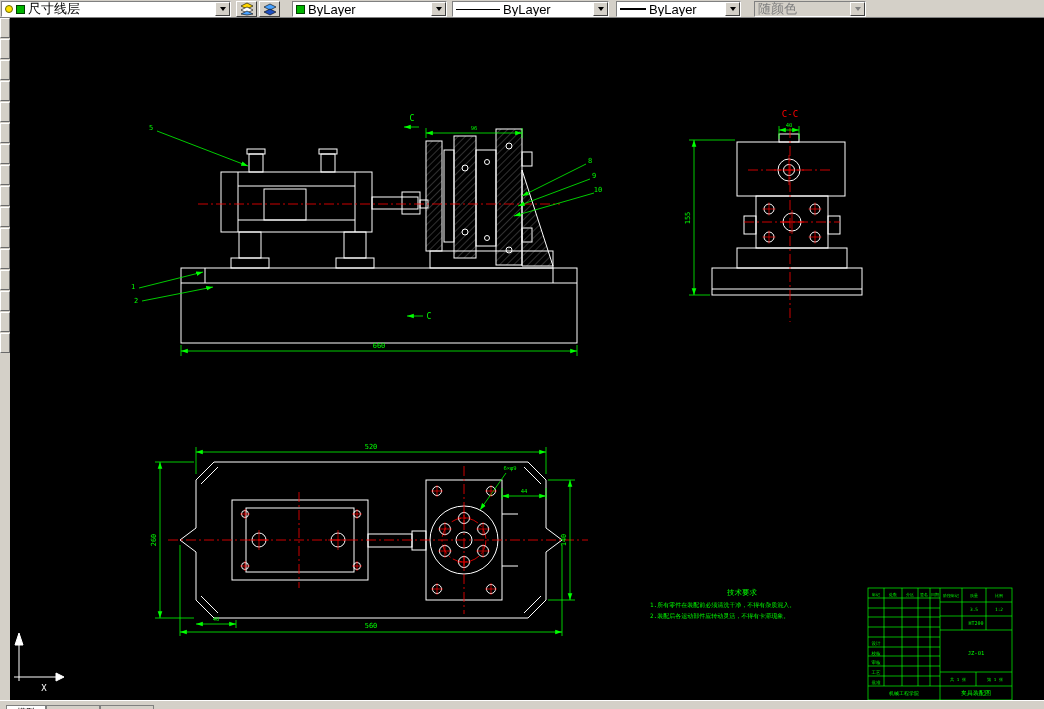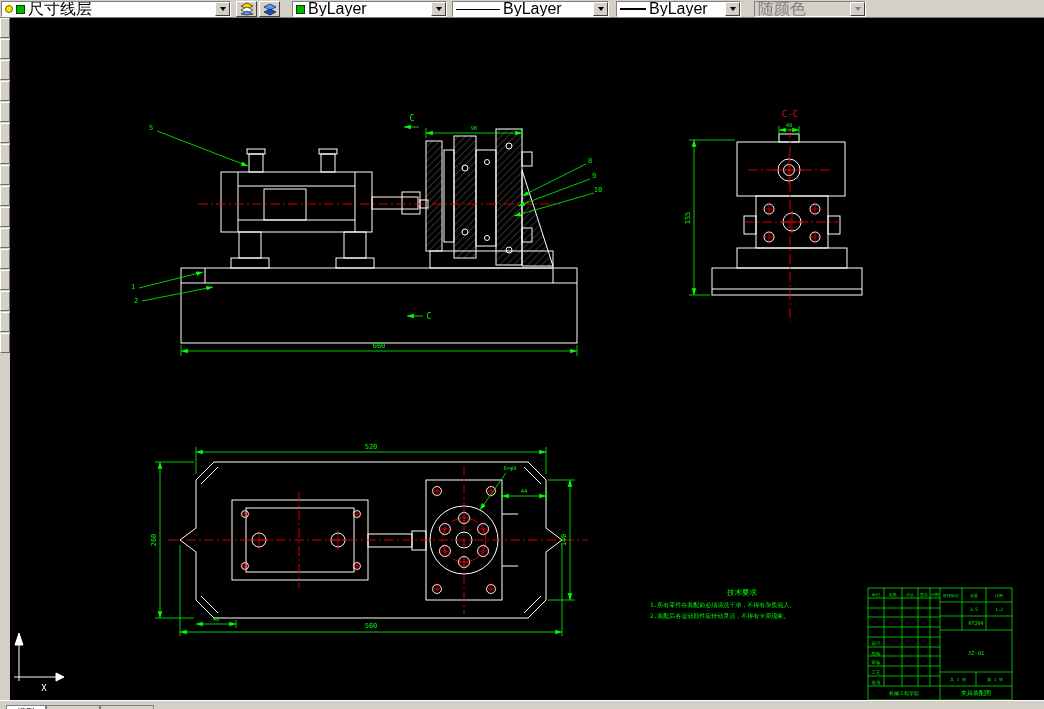--- a/index.html
+++ b/index.html
@@ -4,21 +4,21 @@
 <style>
   html,body{margin:0;padding:0;background:#000;}
   *{box-sizing:border-box;user-select:none;}
   .screen{position:relative;width:1044px;height:709px;overflow:hidden;background:#000;
           font-family:"Liberation Sans",sans-serif;}
   
   .toolbar{position:absolute;left:0;top:0;width:1044px;height:18px;background:#d4d0c8;
            border-bottom:1px solid #808080;}
   .combo{position:absolute;top:1px;height:16px;display:flex;align-items:center;gap:3px;
          background:#fff;border:1px solid;border-color:#808080 #fff #fff #808080;
-         font-size:16px;color:#000;padding-left:3px;overflow:hidden;}
+         font-size:13px;color:#000;padding-left:3px;overflow:hidden;}
   .combo .ctext{white-space:nowrap;}
   .combo-btn{margin-left:auto;width:15px;height:14px;background:#d4d0c8;
              border:1px solid;border-color:#fff #404040 #404040 #fff;
              display:flex;align-items:center;justify-content:center;flex:0 0 15px;}
   .combo-btn::after{content:"";border-left:3px solid transparent;border-right:3px solid transparent;
              border-top:4px solid #000;}
   .combo.disabled{background:#d4d0c8;color:#808080;}
   .combo.disabled .combo-btn::after{border-top-color:#808080;}
   .sw{width:9px;height:9px;flex:0 0 9px;}
   .bulb{width:8px;height:8px;border-radius:50%;background:#ffe000;border:1px solid #6a6a00;flex:0 0 8px;}

